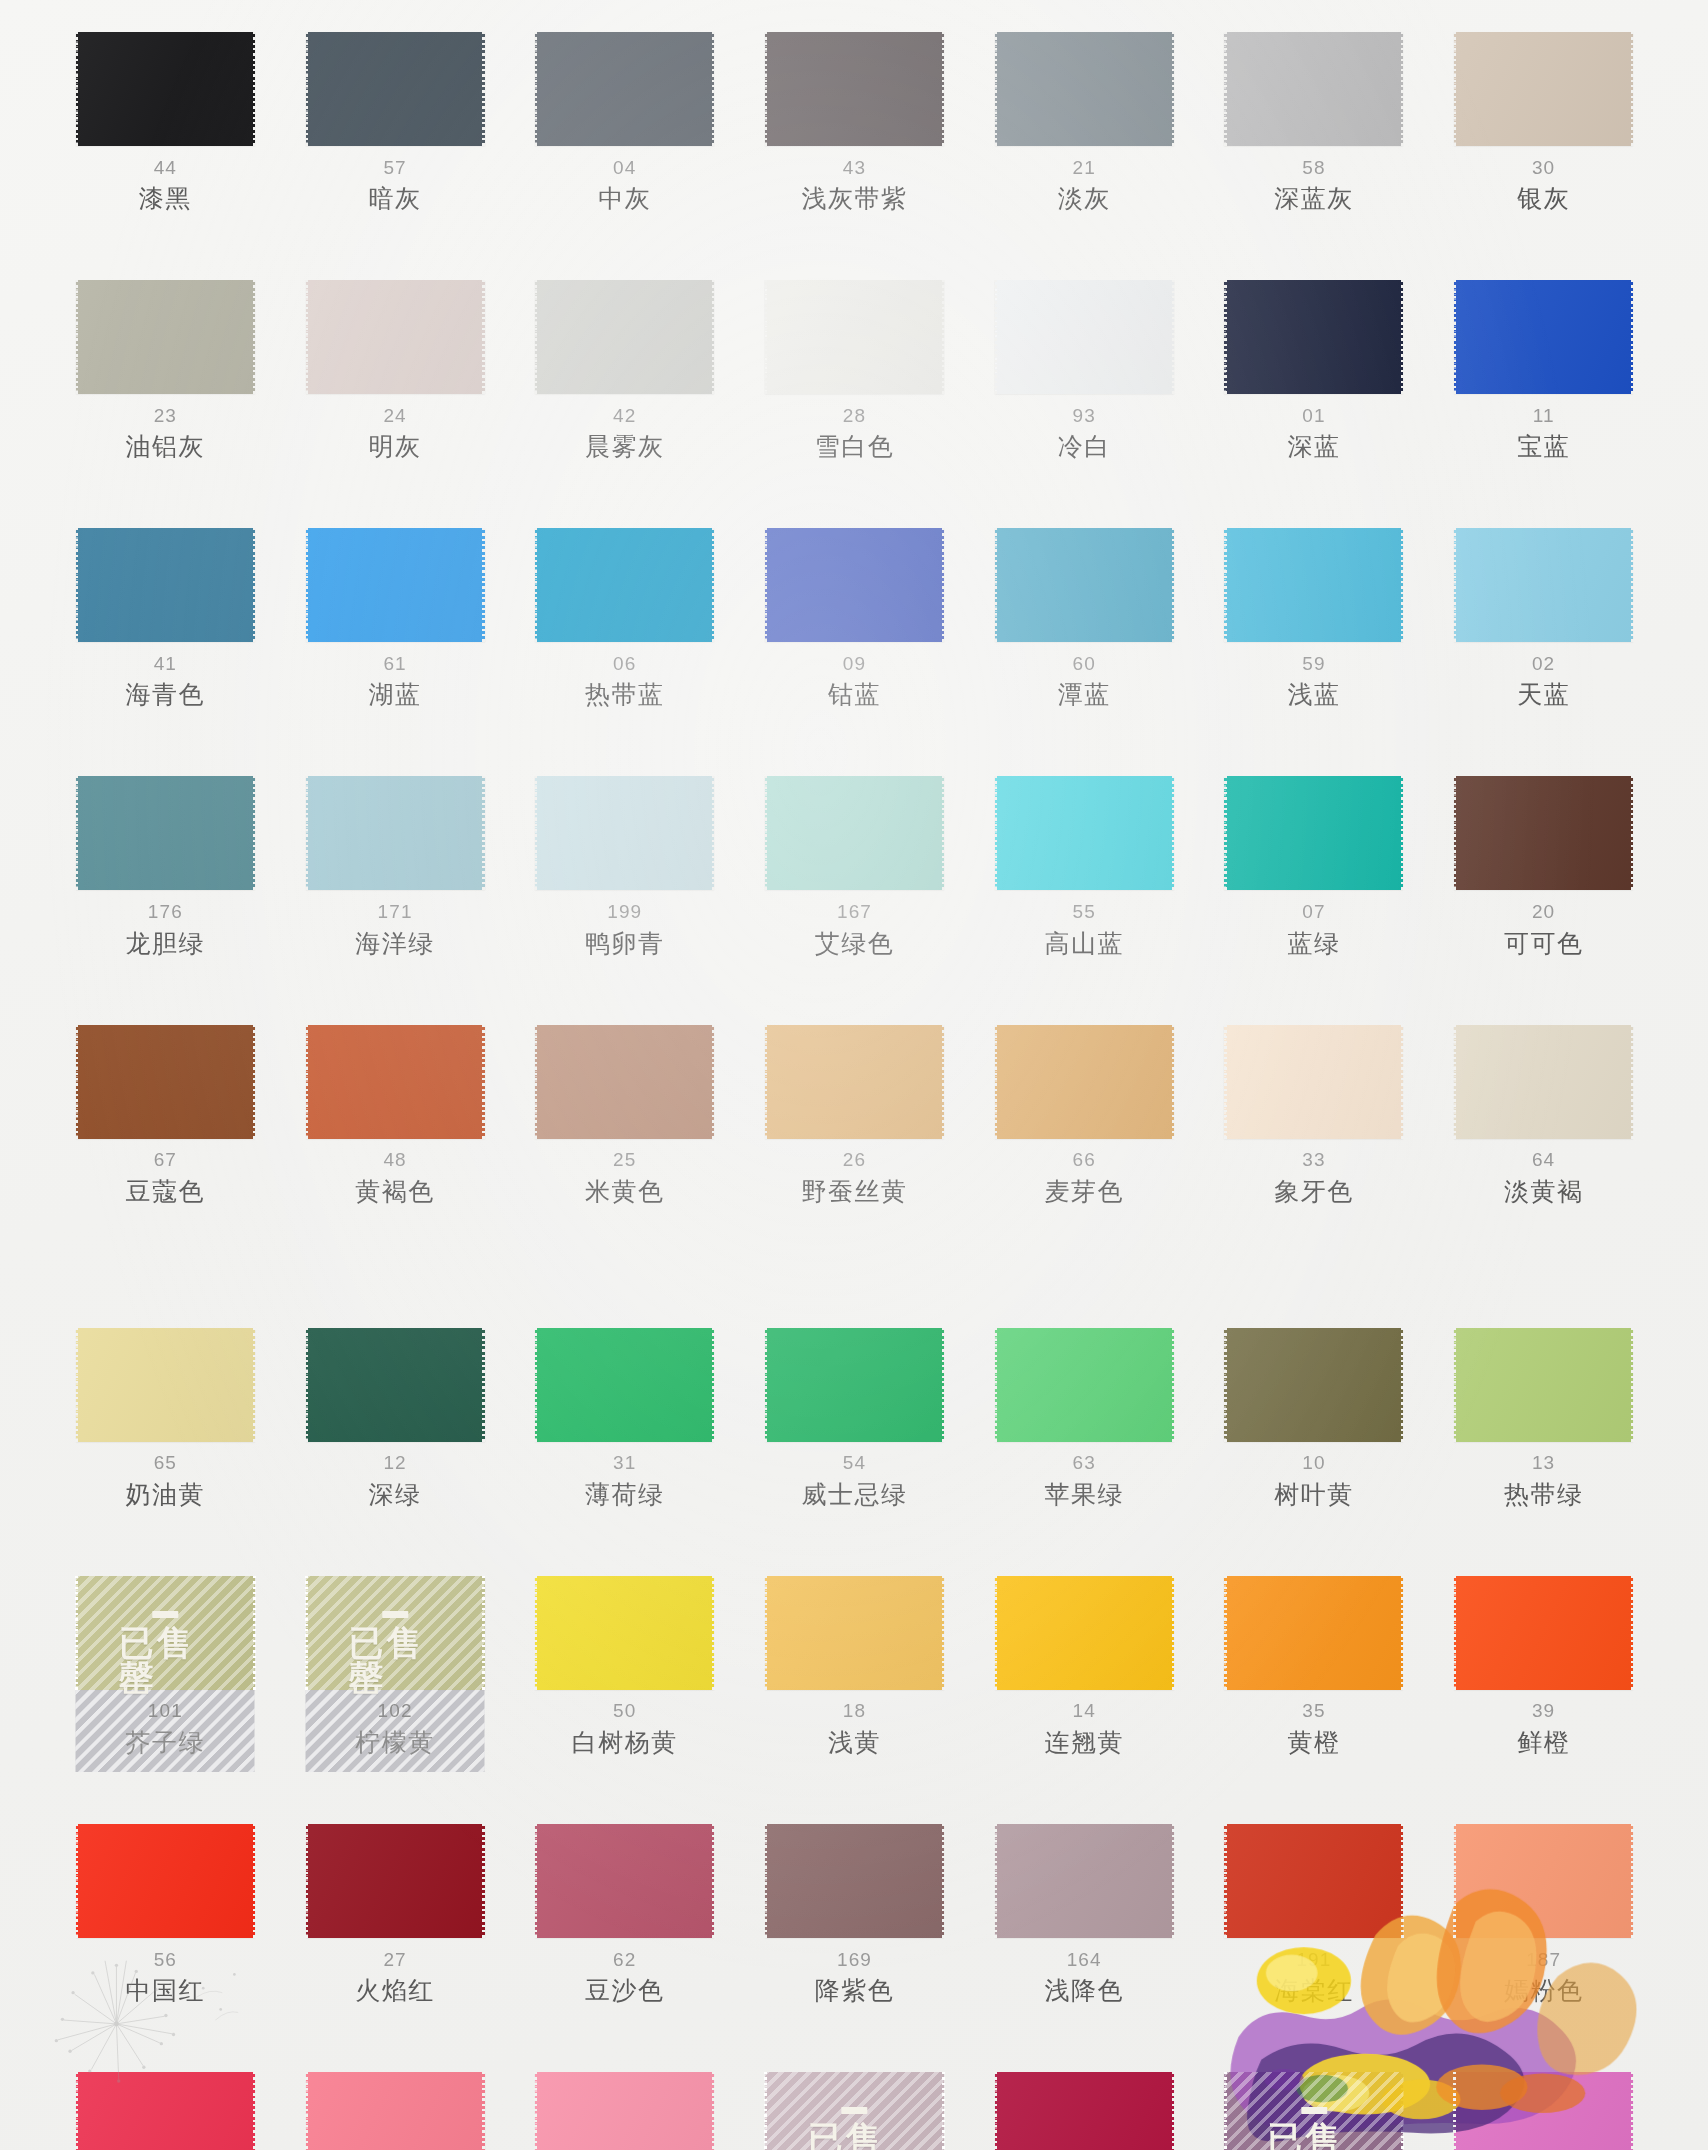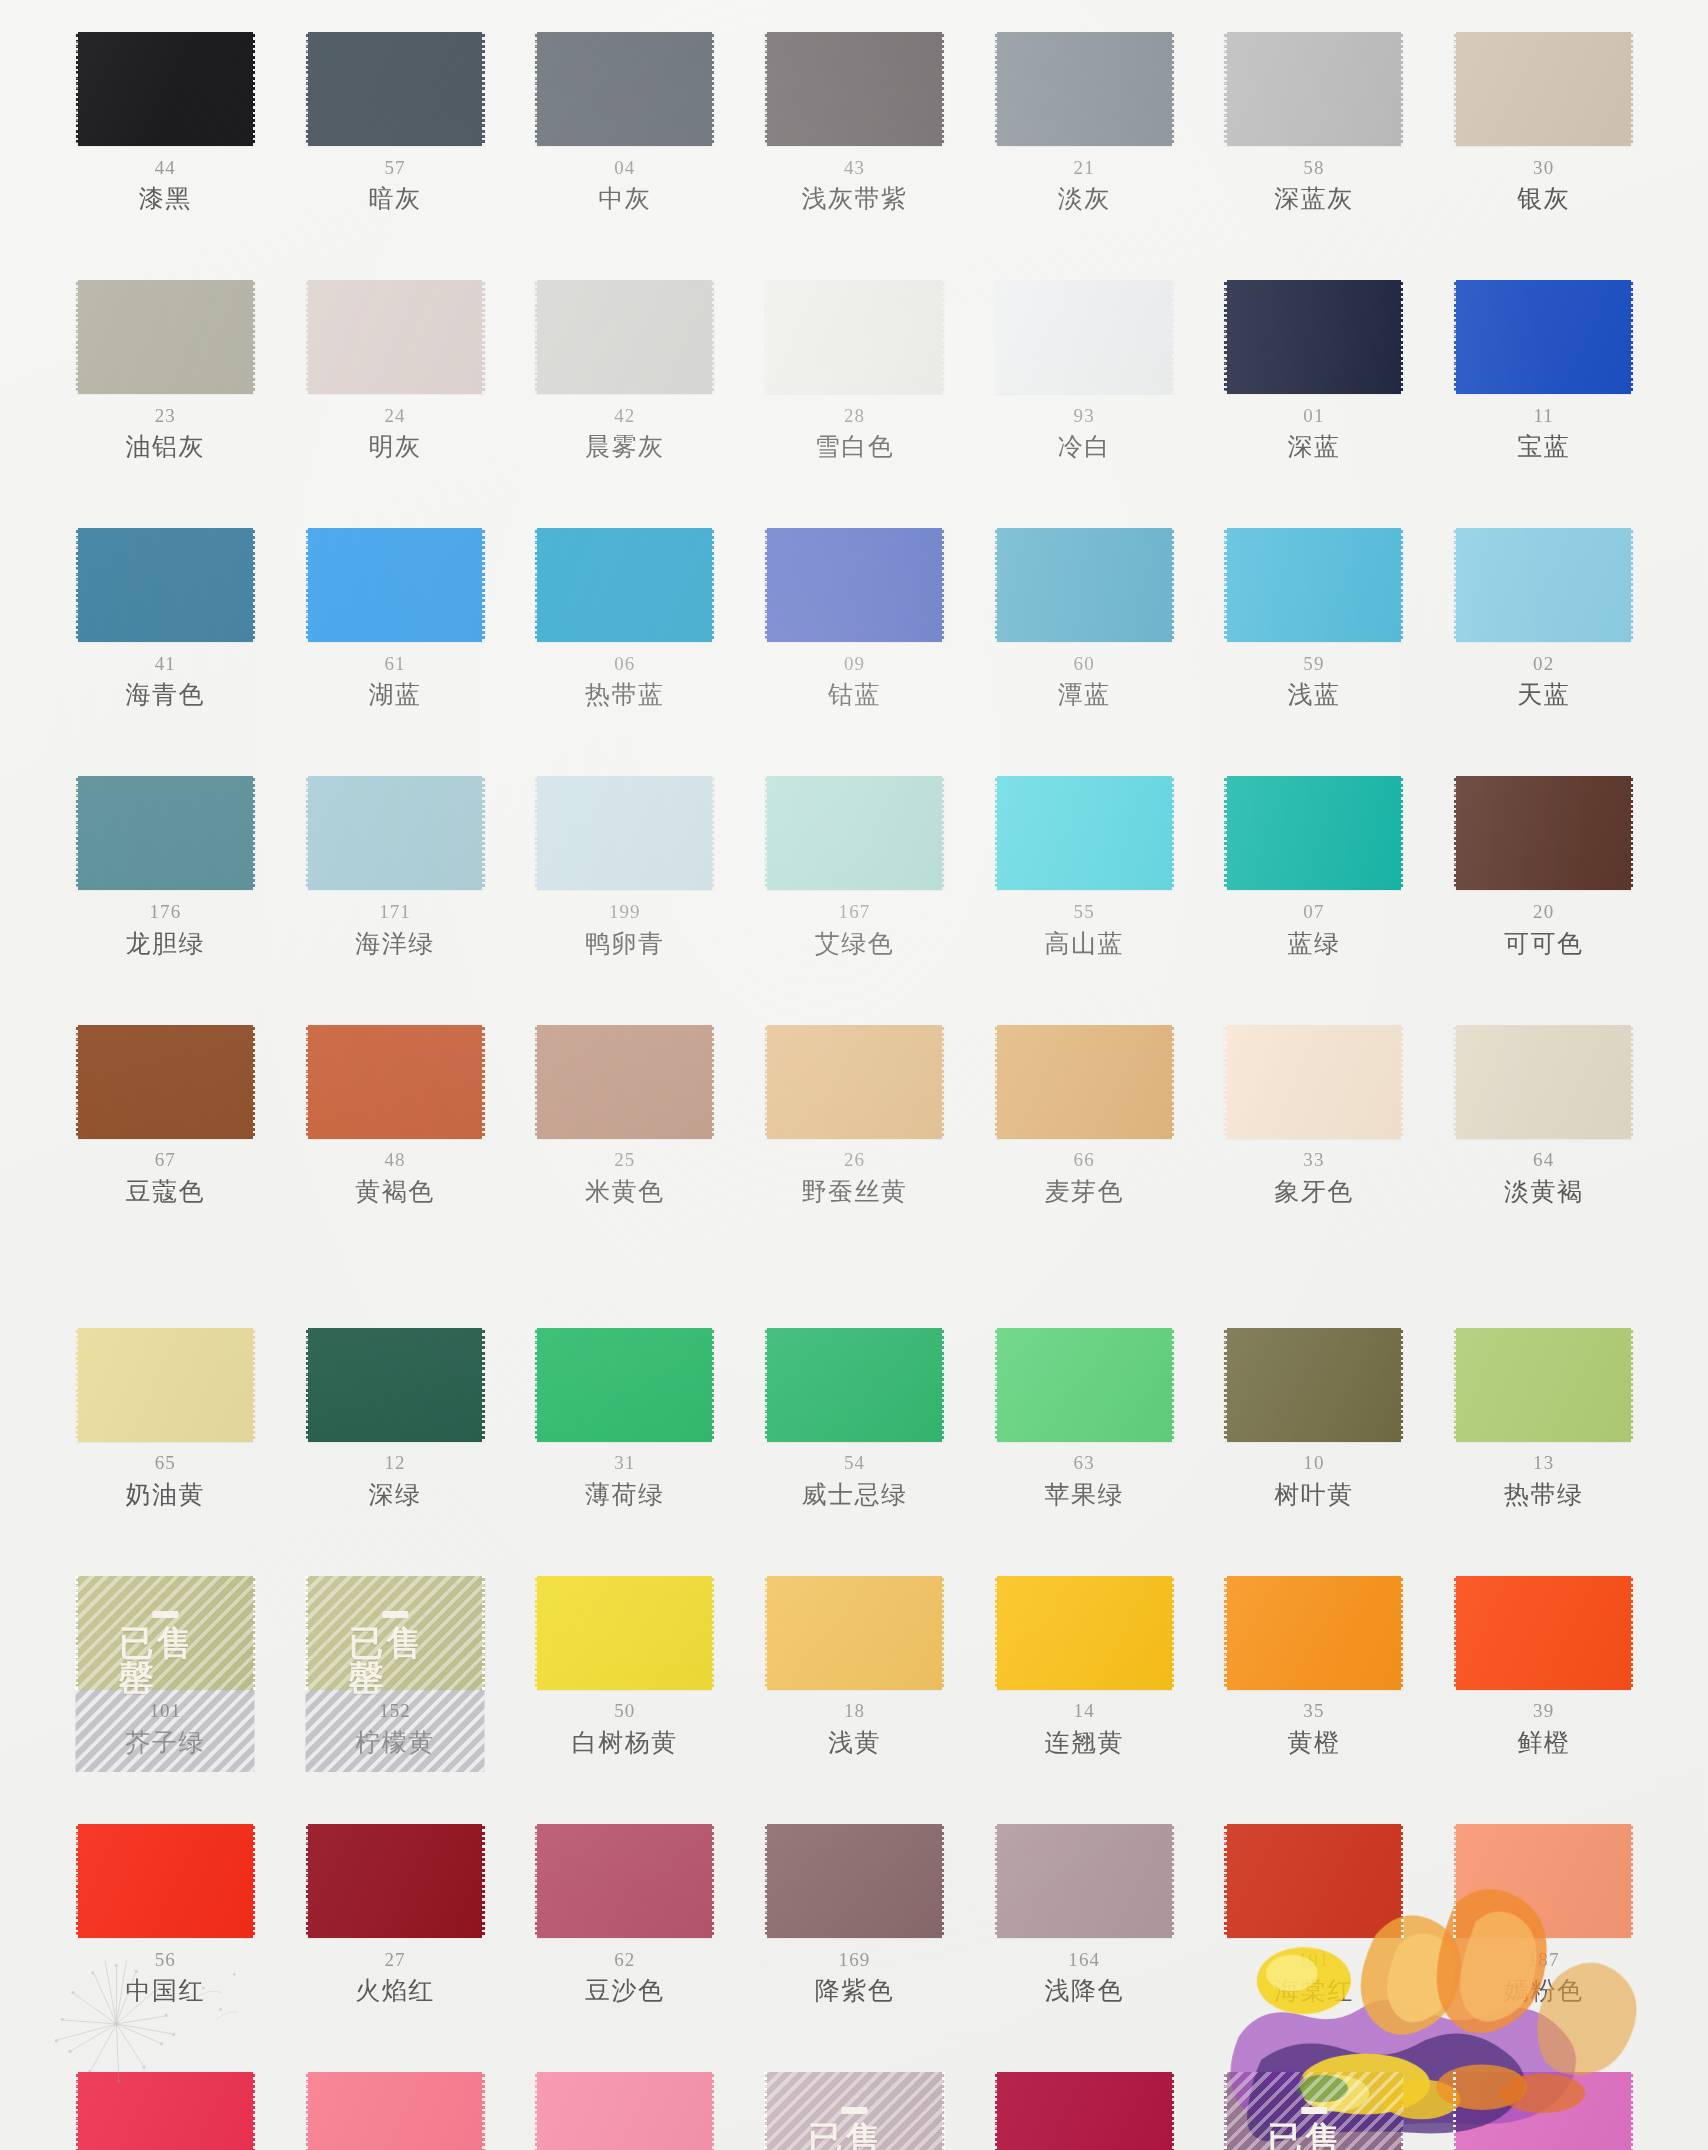--- a/index.html
+++ b/index.html
@@ -101,21 +101,21 @@
   .notch-l { left: -0.8px; }
   .notch-r { right: -0.8px; }
 
   
   .code {
     margin-top: 10.7px;
     font-size: 19px;
     color: #9a9a9a;
     letter-spacing: 1.1px;
     line-height: 1.15;
-    font-family: Liberation Serif, serif;
+    font-family: Liberation Sans, sans-serif;
   }
 
   .name {
     margin-top: 4.6px;
     font-size: 25px;
     color: #5a5a5a;
     letter-spacing: 1.5px;
     line-height: 1.2;
     white-space: nowrap;
   }
@@ -686,21 +686,21 @@
               <div class="soldout-label">已售罄</div>
             </div>
           </div>
           <div class="cell soldout" style="position: relative;">
             <div class="chip-wrap">
               <div class="chip" style="background-color: rgb(185, 186, 98);">
                 <span class="notch-l"></span>
                 <span class="notch-r"></span>
               </div>
             </div>
-            <div class="code">152</div>
+            <div class="code">102</div>
             <div class="name">柠檬黄</div>
             <div class="soldout-lower"></div>
             <div class="soldout-overlay"></div>
             <div class="soldout-text">
               <div class="soldout-dash"></div>
               <div class="soldout-label">已售罄</div>
             </div>
           </div>
           <div class="cell">
             <div class="chip-wrap">

